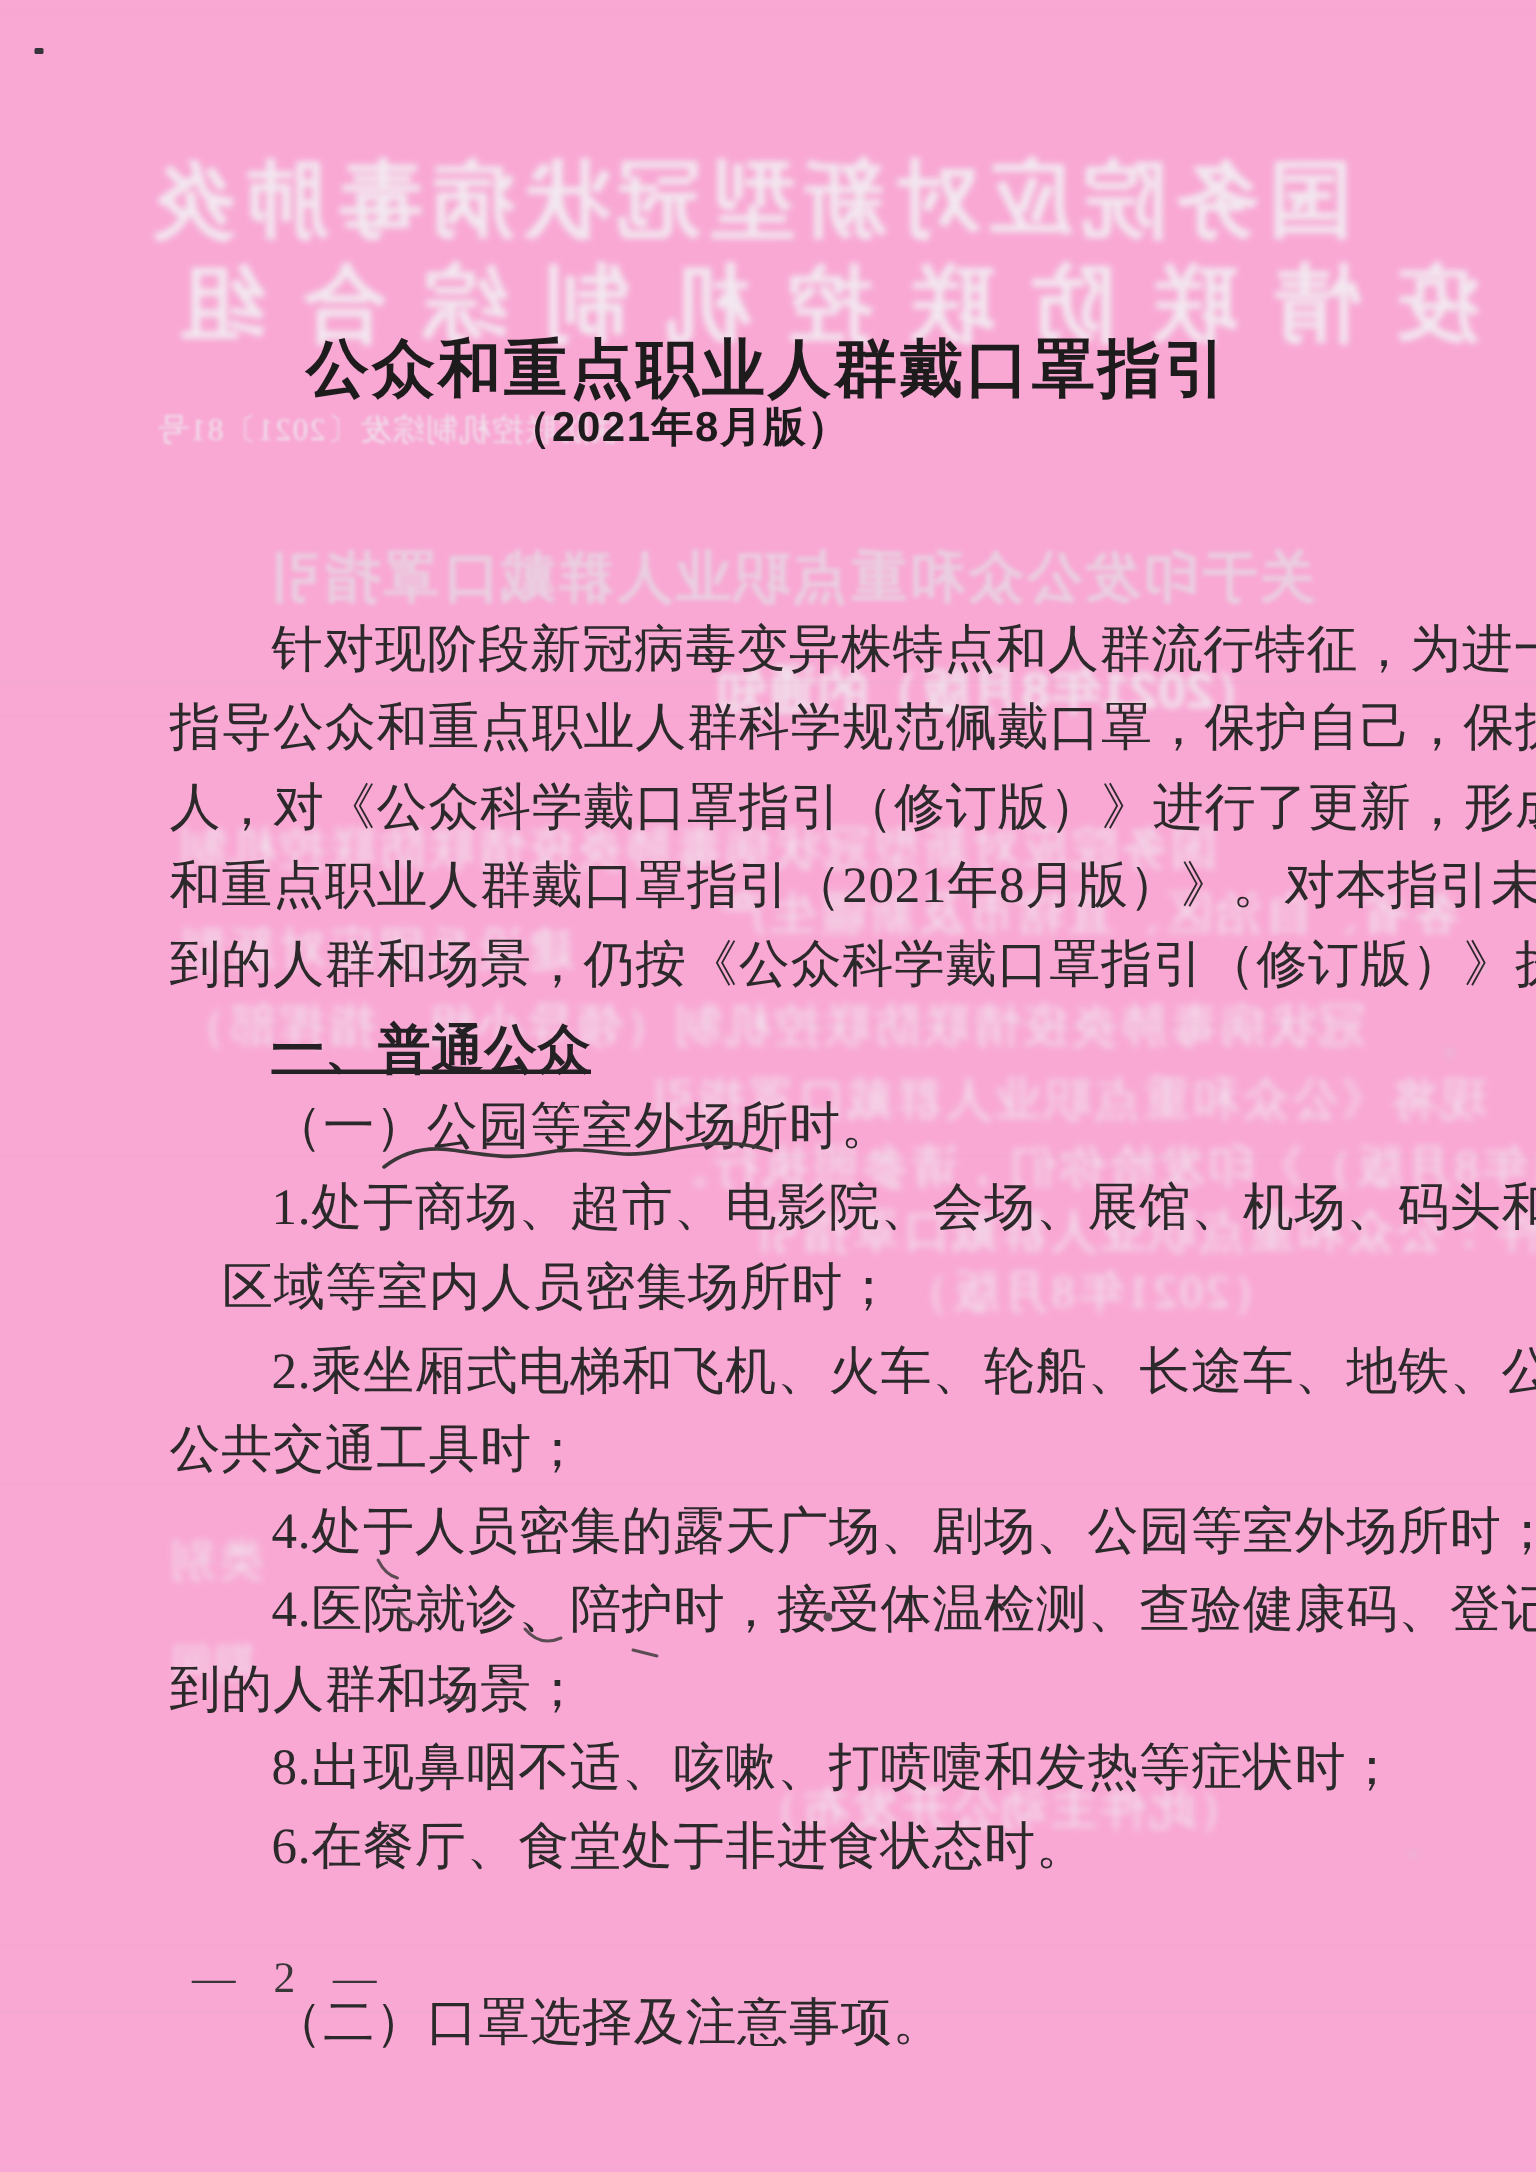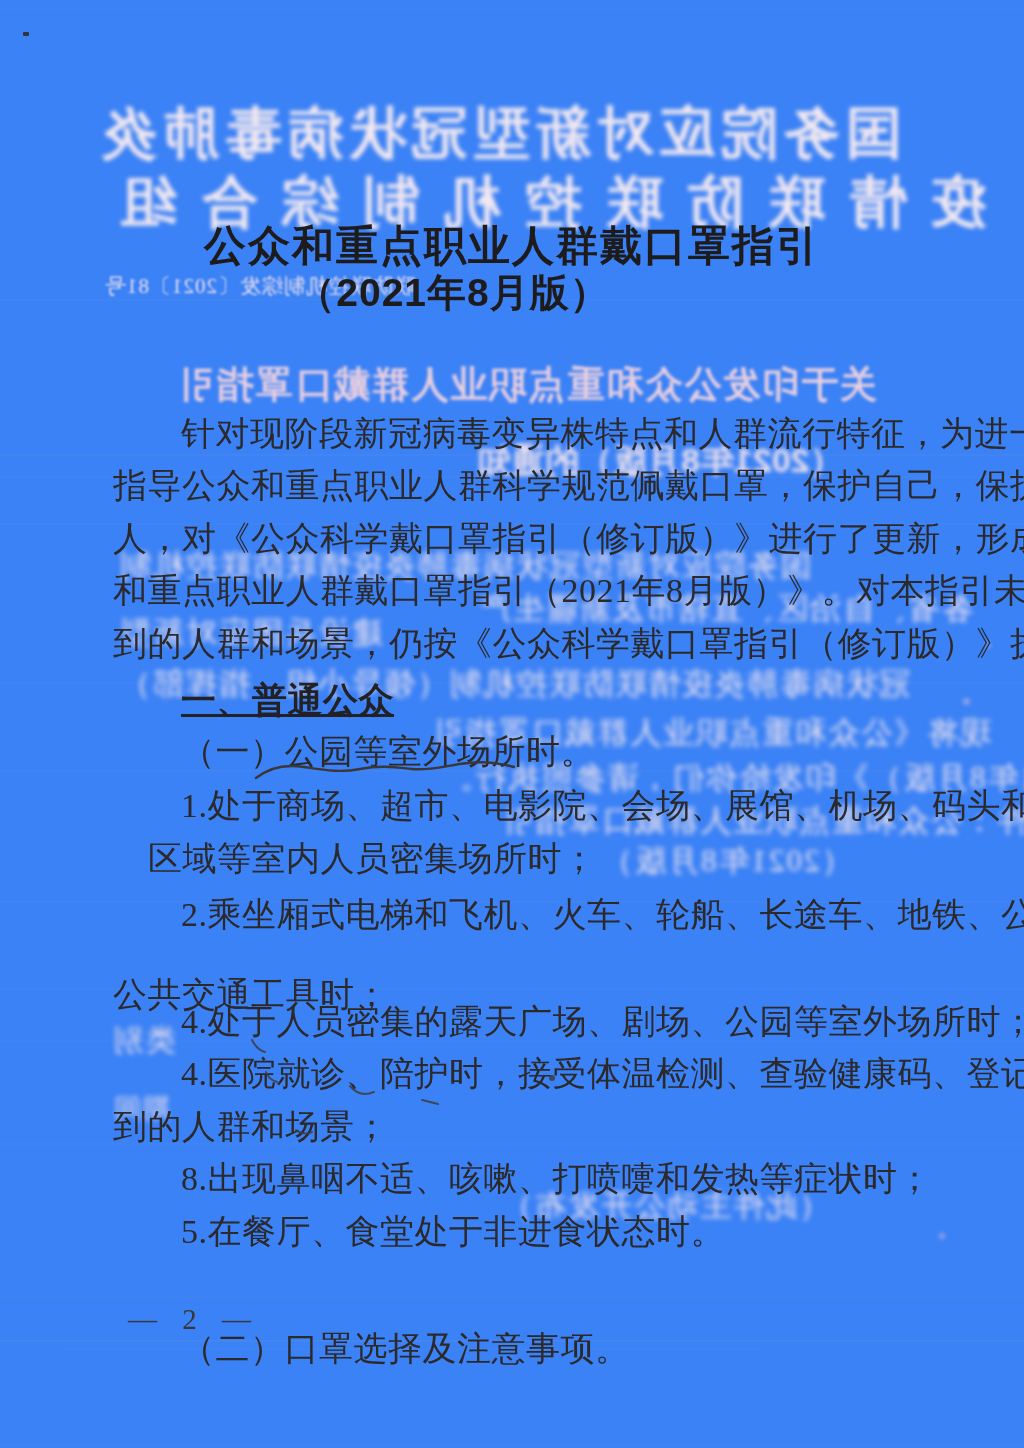--- a/index.html
+++ b/index.html
@@ -1,18 +1,18 @@
 <!DOCTYPE html>
 <html><head>
 <meta charset="utf-8">
 <style>
   html,body{margin:0;padding:0;background:#e8e8e8;}
   .page{
     position:relative;width:1024px;height:1448px;margin:0 auto;
-    background:#3b82f6;overflow:hidden;
+    background:#f9a8d4;overflow:hidden;
     font-family:"Liberation Serif",serif;color:#2c292b;
   }
   
   .ghost{position:absolute;transform:scaleX(-1);white-space:nowrap;pointer-events:none;}
   .ghost-header{font-family:"Liberation Sans",sans-serif;font-weight:900;color:#f2e8f0;filter:blur(2px);}
   .ghost-h1{top:96px;left:95px;font-size:56px;letter-spacing:6px;}
   .ghost-h2{top:165px;left:95px;font-size:56px;letter-spacing:25px;}
   .ghost-docnum{top:272px;left:104px;font-size:21px;color:#efe2ec;filter:blur(1.2px);letter-spacing:1px;}
   .ghost-title1{top:360px;left:175px;font-size:37px;font-weight:700;color:#e9cfe0;filter:blur(1.4px);letter-spacing:2px;font-family:"Liberation Sans",sans-serif;}
   .ghost-title2{top:438px;left:477px;font-size:34px;font-weight:700;color:#f0e2ec;filter:blur(2px);font-family:"Liberation Sans",sans-serif;}
@@ -23,21 +23,21 @@
   .corner-dot{position:absolute;left:23px;top:32px;width:6px;height:4px;background:#36333a;border-radius:1px;}
   
   .title{
     position:absolute;top:218px;left:0;width:1024px;text-align:center;
     font-family:"Liberation Sans",sans-serif;font-weight:900;
     font-size:42px;letter-spacing:2px;color:#1e1b1d;
   }
   .subtitle{
     position:absolute;top:266px;left:0;width:906px;text-align:center;
     font-family:"Liberation Sans",sans-serif;font-weight:900;
-    font-size:39px;letter-spacing:1px;color:#1e1b1d;
+    font-size:28px;letter-spacing:1px;color:#1e1b1d;
   }
   .bline{
     position:absolute;left:113px;width:800px;font-size:34px;line-height:38px;
     letter-spacing:0.5px;white-space:nowrap;color:#2c292b;
   }
   .bline.bold{font-weight:700;font-family:"Liberation Sans",sans-serif;font-size:35px;color:#242124;text-decoration:underline;}
   .pagenum{
     position:absolute;left:128px;top:1303px;font-size:29px;letter-spacing:9px;color:#3a3739;
   }
   .penmark-svg,.wavy-svg{position:absolute;pointer-events:none;}
@@ -97,26 +97,26 @@
       <div class="bline" style="top: 415px; padding-left: 68px;">针对现阶段新冠病毒变异株特点和人群流行特征，为进一步</div>
       <div class="bline" style="top: 467px; padding-left: 0px;">指导公众和重点职业人群科学规范佩戴口罩，保护自己，保护他</div>
       <div class="bline" style="top: 520px; padding-left: 0px;">人，对《公众科学戴口罩指引（修订版）》进行了更新，形成了《公众</div>
       <div class="bline" style="top: 572px; padding-left: 0px;">和重点职业人群戴口罩指引（2021年8月版）》。对本指引未涉及</div>
       <div class="bline" style="top: 625px; padding-left: 0px;">到的人群和场景，仍按《公众科学戴口罩指引（修订版）》执行。</div>
       <div class="bline bold" style="top: 681px; padding-left: 68px;">一、普通公众</div>
       <div class="bline" style="top: 733px; padding-left: 68px;">（一）公园等室外场所时。</div>
       <div class="bline" style="top: 787px; padding-left: 68px;">1.处于商场、超市、电影院、会场、展馆、机场、码头和酒店公用</div>
       <div class="bline" style="top: 840px; padding-left: 0px; margin-left: 35px;">区域等室内人员密集场所时；</div>
       <div class="bline" style="top: 896px; padding-left: 68px;">2.乘坐厢式电梯和飞机、火车、轮船、长途车、地铁、公交车等</div>
-      <div class="bline" style="top: 948px; padding-left: 0px; margin-top: 28px;">公共交通工具时；</div>
+      <div class="bline" style="top: 948px; padding-left: 0px;">公共交通工具时；</div>
       <div class="bline" style="top: 1003px; padding-left: 68px;">4.处于人员密集的露天广场、剧场、公园等室外场所时；</div>
       <div class="bline" style="top: 1055px; padding-left: 68px;">4.医院就诊、陪护时，接受体温检测、查验健康码、登记行程信</div>
       <div class="bline" style="top: 1108px; padding-left: 0px;">到的人群和场景；</div>
       <div class="bline" style="top: 1160px; padding-left: 68px;">8.出现鼻咽不适、咳嗽、打喷嚏和发热等症状时；</div>
-      <div class="bline" style="top: 1213px; padding-left: 68px;">5.在餐厅、食堂处于非进食状态时。</div>
+      <div class="bline" style="top: 1213px; padding-left: 68px;">6.在餐厅、食堂处于非进食状态时。</div>
       <div class="bline" style="top: 1330px; padding-left: 68px;">（二）口罩选择及注意事项。</div>
     </div>
 
   <svg class="wavy-svg" style="left:252px;top:756px;" width="270" height="28" viewBox="0 0 270 28">
     <path d="M4,22 C18,11 34,8 52,11 C72,14 88,17 108,13 C128,9 142,11 160,13 C178,15 196,9 216,7 C232,5 248,7 262,11" fill="none" stroke="#3b3739" stroke-width="2.4" stroke-linecap="round"></path>
   </svg>
 
   <svg class="penmark-svg" style="left:200px;top:1028px;" width="420" height="150" viewBox="0 0 420 150">
     <g fill="none" stroke="#403c3e" stroke-width="2" stroke-linecap="round" opacity="0.85">
       <path d="M52,12 q5,10 13,12"></path>

